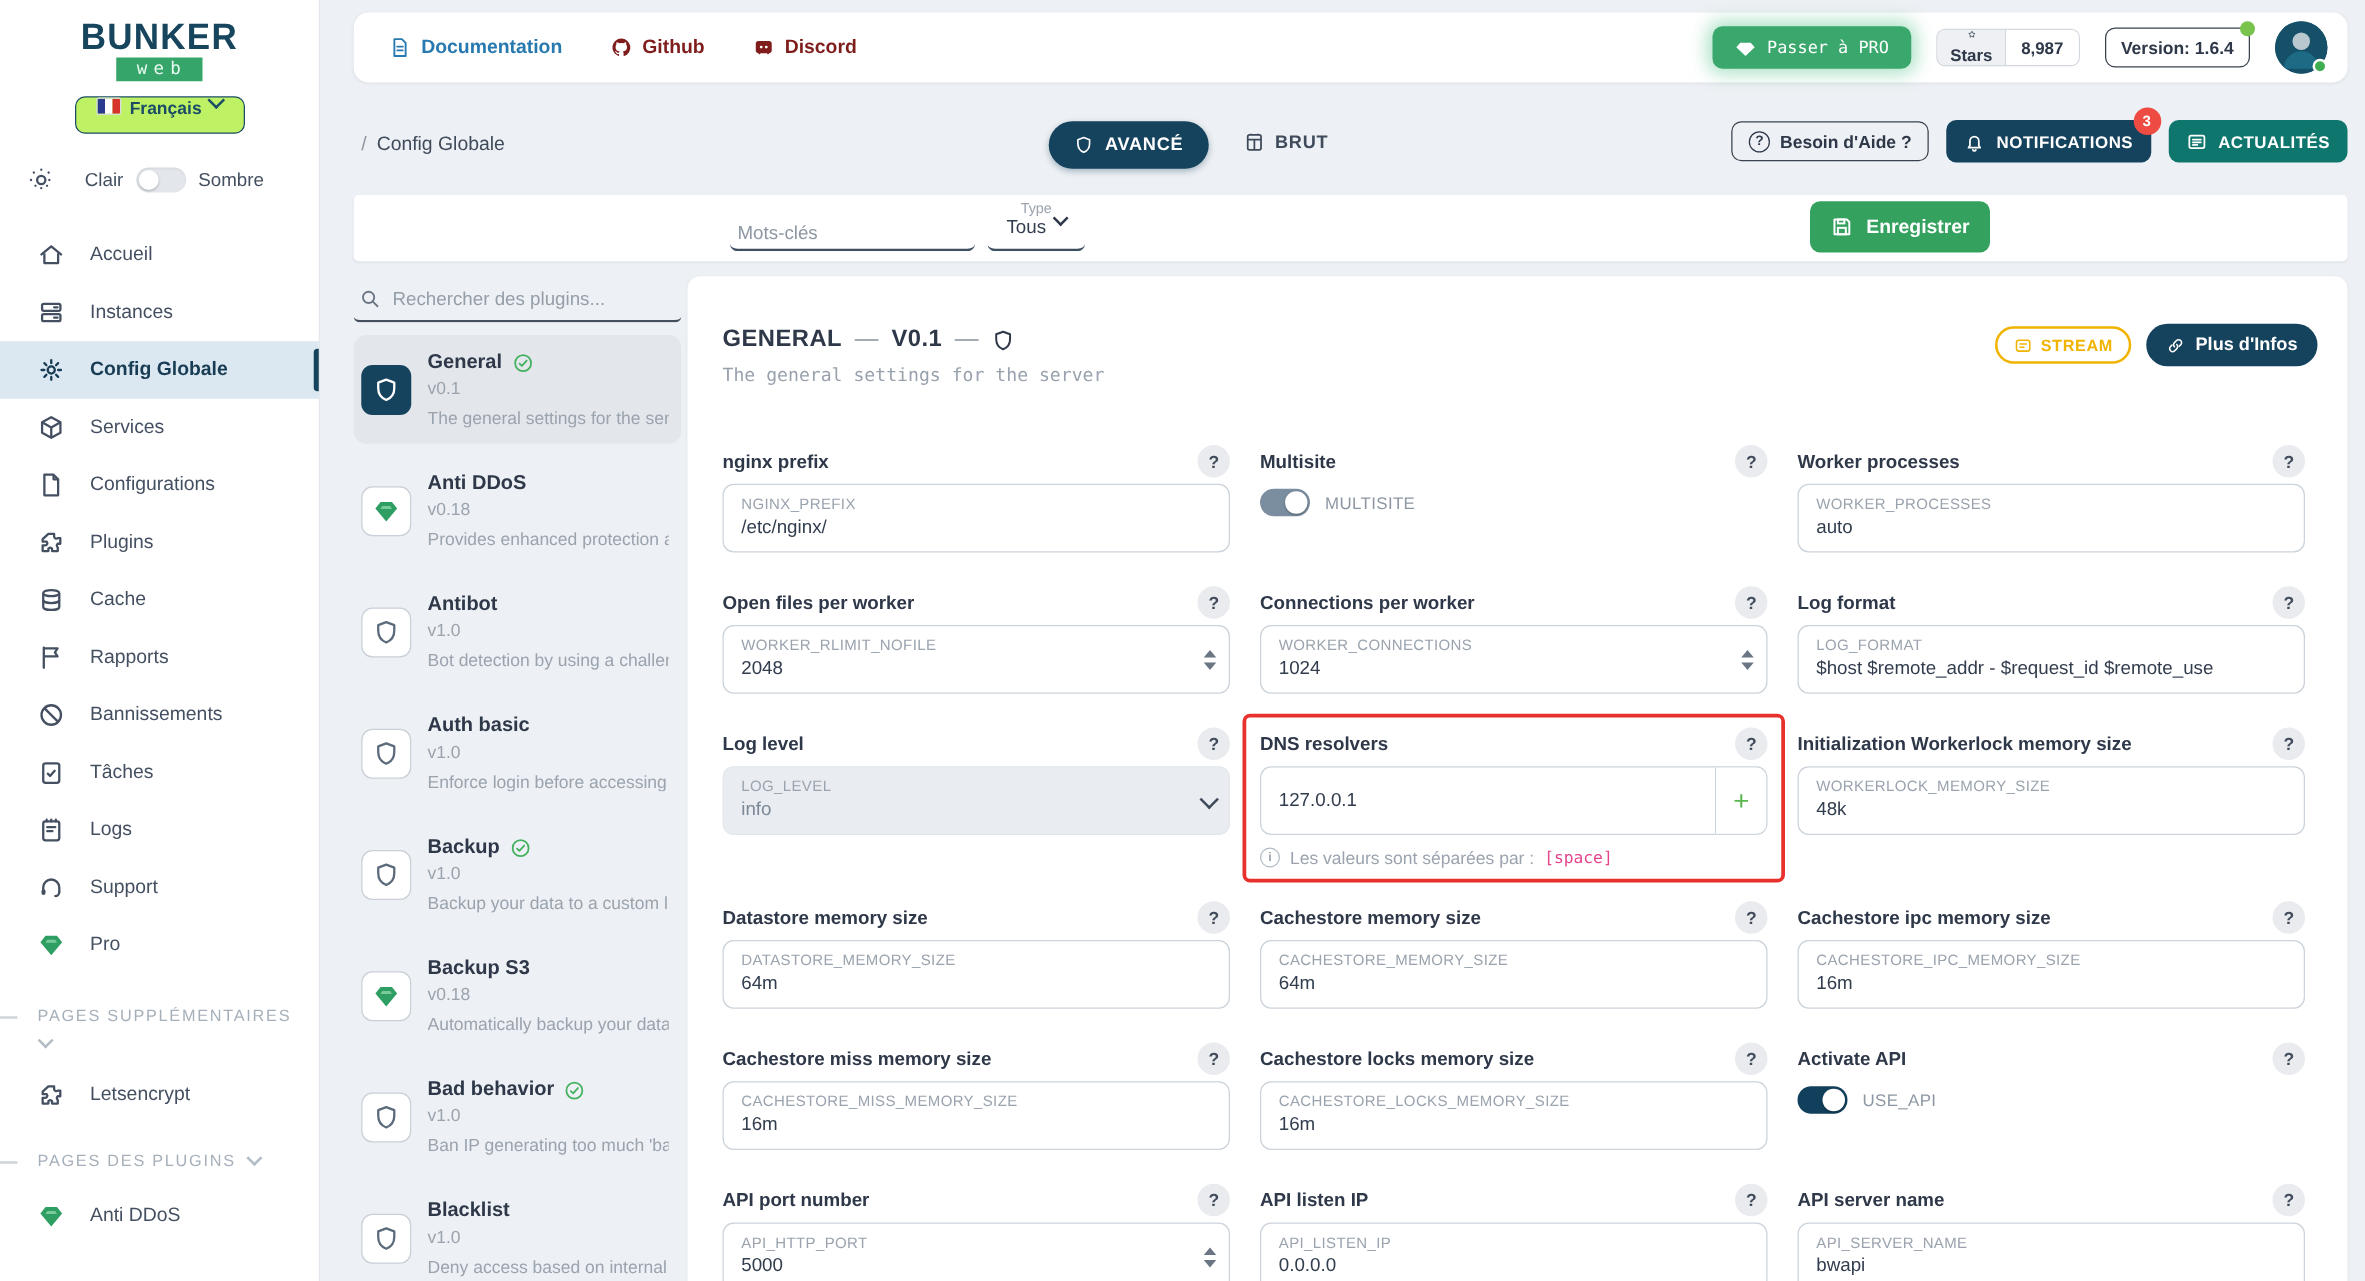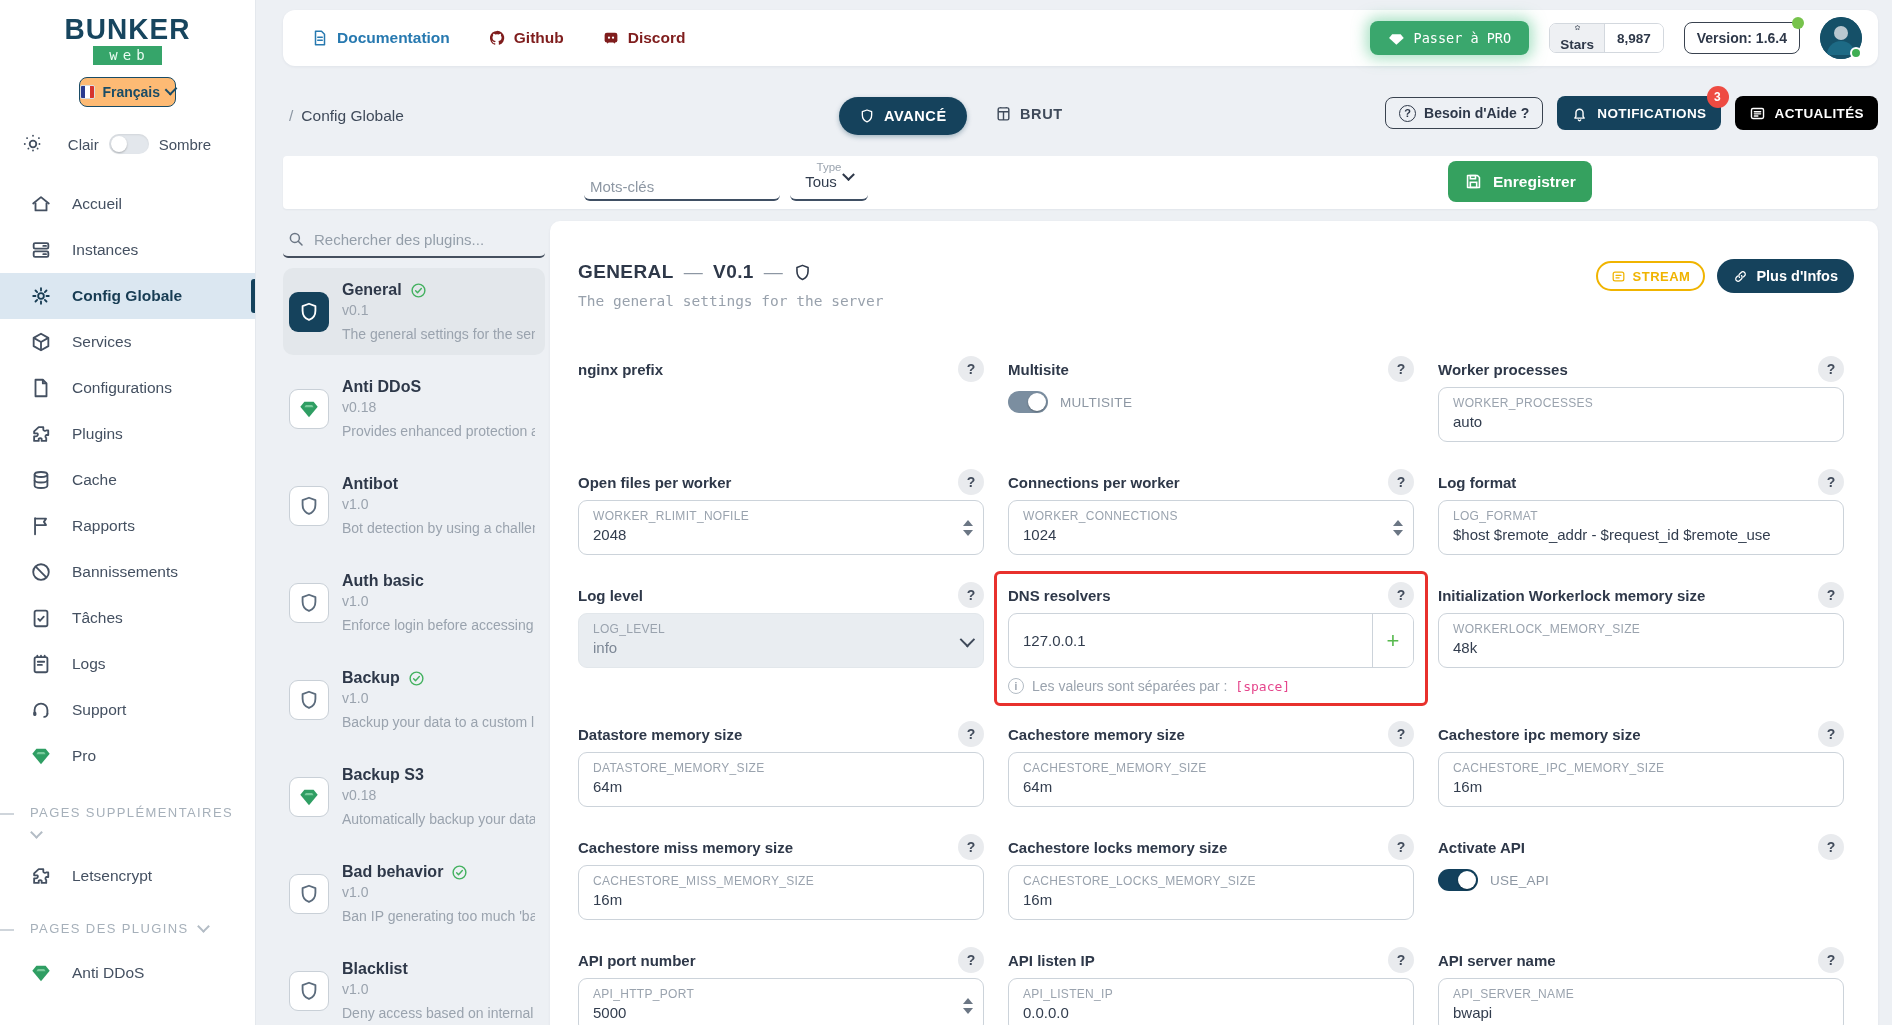--- a/index.html
+++ b/index.html
@@ -5,21 +5,21 @@
   * { margin:0; padding:0; box-sizing:border-box; }
   html,body { width:1892px; height:1025px; overflow:hidden; }
   body { font-family:"Liberation Sans", sans-serif; background:#edf0f4; position:relative; color:#3c4a5d; }
   svg { display:block; }
 
   
   .sidebar { position:absolute; left:0; top:0; width:256px; height:1025px; background:#ffffff; border-right:1px solid #e4e8ed; z-index:5; }
   .logo-wrap { padding-top:14px; text-align:center; }
   .logo-main { font-size:28px; font-weight:800; letter-spacing:1px; color:#17455e; transform:scaleY(1.05); }
   .logo-badge { display:inline-block; background:#36a56a; color:#eafcf2; font-family:"DejaVu Sans Mono", monospace; font-size:14px; letter-spacing:5px; padding:1px 12px 2px 16px; margin-top:-7px; position:relative; }
-  .lang-btn { margin:12px auto 0; width:97px; height:30px; border:1.5px solid #1a4c66; border-radius:8px; display:flex; align-items:center; justify-content:center; gap:7px; background:#fdba74; cursor:pointer; }
+  .lang-btn { margin:12px auto 0; width:136px; height:30px; border:1.5px solid #1a4c66; border-radius:8px; display:flex; justify-content:center; gap:7px; background:#bef264; cursor:pointer; }
   .flag { width:20px; height:14px; display:flex; border:1px solid #d8dde2; border-radius:2px; overflow:hidden; }
   .flag span { flex:1; }
   .flag .b { background:#2a3b8f; } .flag .w { background:#fff; } .flag .r { background:#d6332d; }
   .lang-label { font-size:14px; font-weight:600; color:#1a4c66; }
   .chev { width:10px; height:10px; border-right:2px solid #1a4c66; border-bottom:2px solid #1a4c66; transform:rotate(45deg) translate(-2px,-2px); }
   .theme-row { margin-top:26px; display:flex; align-items:center; padding:0 20px 0 22px; }
   .theme-row .labels { flex:1; display:flex; align-items:center; justify-content:center; gap:10px; }
   .theme-text { font-size:15px; color:#445061; }
   .theme-toggle { width:40px; height:20px; border-radius:999px; background:#e3e7ec; position:relative; cursor:pointer; box-shadow:inset 0 1px 2px rgba(0,0,0,.08); }
   .theme-toggle .knob { position:absolute; left:2px; top:2px; width:16px; height:16px; border-radius:50%; background:#fff; box-shadow:0 1px 2px rgba(0,0,0,.25); }
@@ -57,21 +57,21 @@
   .toolbar { position:absolute; left:27px; right:14px; top:96px; height:44px; }
   .breadcrumb { position:absolute; left:6px; top:11px; font-size:15.5px; color:#3f4a5a; display:flex; gap:8px; }
   .breadcrumb .slash { color:#8d97a3; }
   .tab-advanced { position:absolute; left:556px; top:1px; height:38px; border-radius:999px; background:#15425c; color:#fff; display:flex; align-items:center; gap:9px; padding:0 20px; font-size:14.5px; font-weight:800; letter-spacing:.6px; cursor:pointer; box-shadow:0 2px 5px rgba(21,66,92,.35); }
   .tab-raw { position:absolute; left:712px; top:9px; display:flex; align-items:center; gap:8px; color:#3f4a5a; font-size:14.5px; font-weight:800; letter-spacing:.6px; cursor:pointer; }
   .toolbar-right { position:absolute; right:0; top:0; display:flex; align-items:center; gap:14px; }
   .help-btn { height:32px; border:1.5px solid #39424f; border-radius:8px; background:transparent; display:flex; align-items:center; gap:8px; padding:0 13px; font-size:14px; font-weight:600; color:#2e3849; cursor:pointer; }
   .qcircle-o { width:17px; height:17px; border:1.5px solid #2e3849; border-radius:50%; display:flex; align-items:center; justify-content:center; font-size:11px; font-weight:700; }
   .notif-btn { position:relative; height:34px; background:#15425c; border:none; border-radius:8px; color:#fff; display:flex; align-items:center; gap:9px; padding:0 14px; font-size:13.5px; font-weight:700; letter-spacing:.4px; cursor:pointer; }
   .notif-badge { position:absolute; right:-8px; top:-10px; min-width:22px; height:22px; border-radius:50%; background:#ee4b42; color:#fff; font-size:12px; font-weight:700; display:flex; align-items:center; justify-content:center; }
-  .news-btn { height:34px; background:#000000; border:none; border-radius:8px; color:#fff; display:flex; align-items:center; gap:9px; padding:0 14px; font-size:13.5px; font-weight:700; letter-spacing:.4px; cursor:pointer; }
+  .news-btn { height:34px; background:#0f766e; border:none; border-radius:8px; color:#fff; display:flex; align-items:center; gap:9px; padding:0 14px; font-size:13.5px; font-weight:700; letter-spacing:.4px; cursor:pointer; }
 
   
   .filter-bar { position:absolute; left:27px; right:14px; top:156px; height:53px; background:#fff; border-radius:4px; box-shadow:0 1px 2px rgba(20,40,60,.05); }
   .kw-input { position:absolute; left:301px; top:9px; width:196px; height:36px; border:none; border-bottom:2px solid #3f4f63; border-radius:0 0 6px 6px; font-size:15px; color:#323d4e; padding:12px 6px 4px; outline:none; background:transparent; }
   .kw-input::placeholder { color:#8d97a3; }
   .type-select { position:absolute; left:507px; top:2px; width:78px; height:43px; border-bottom:2px solid #3f4f63; border-radius:0 0 6px 6px; cursor:pointer; padding:3px 6px 0; }
   .type-label { font-size:11.5px; color:#9aa3ae; text-align:center; }
   .type-value-row { display:flex; align-items:flex-start; justify-content:center; gap:7px; margin-top:0px; }
   .type-value { font-size:15px; color:#323d4e; }
   .type-select .chev { border-color:#2e3849; width:9px; height:9px; }
@@ -661,20 +661,24 @@
       </div>
     </div>
 
     <div class="form-grid">
 
       <div class="field">
         <div class="field-head">
             <span class="field-label">nginx prefix</span>
             <span class="help-circle">?</span>
           </div>
+        <div class="input-box">
+            <span class="input-key">NGINX_PREFIX</span>
+            <span class="input-value">/etc/nginx/</span>
+          </div>
       </div>
 
       <div class="field">
         <div class="field-head">
             <span class="field-label">Multisite</span>
             <span class="help-circle">?</span>
           </div>
         <div class="toggle-row">
             <span class="toggle grey">
               <span class="knob"></span>

